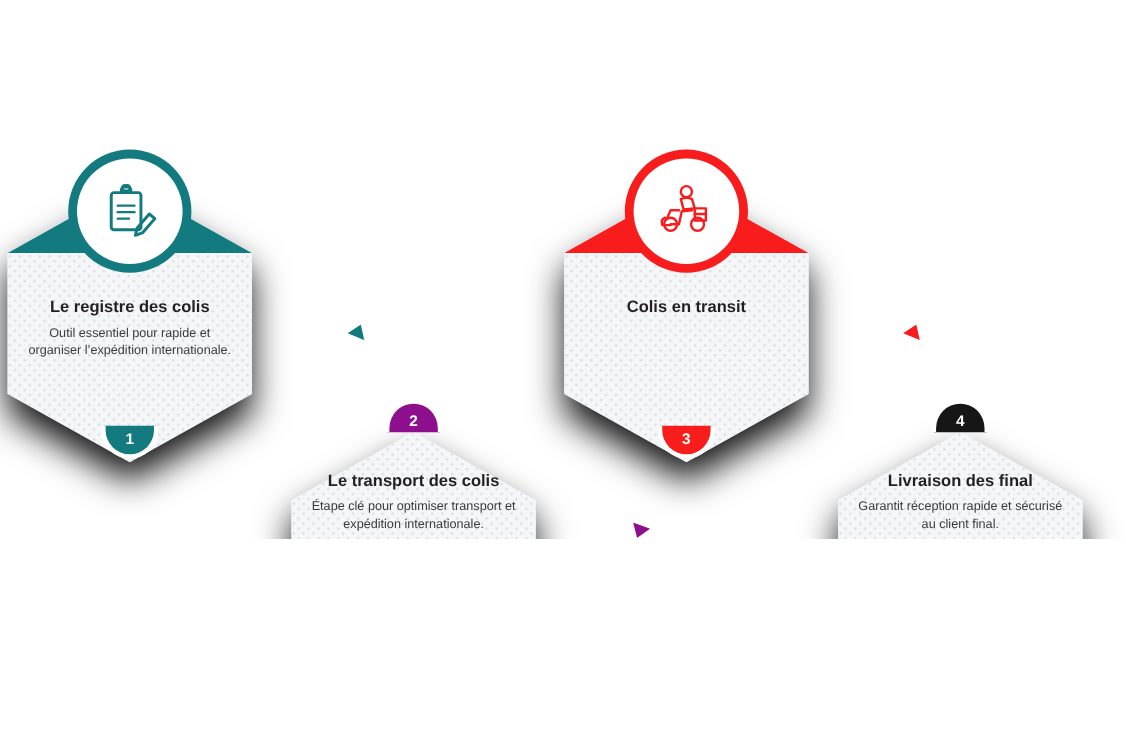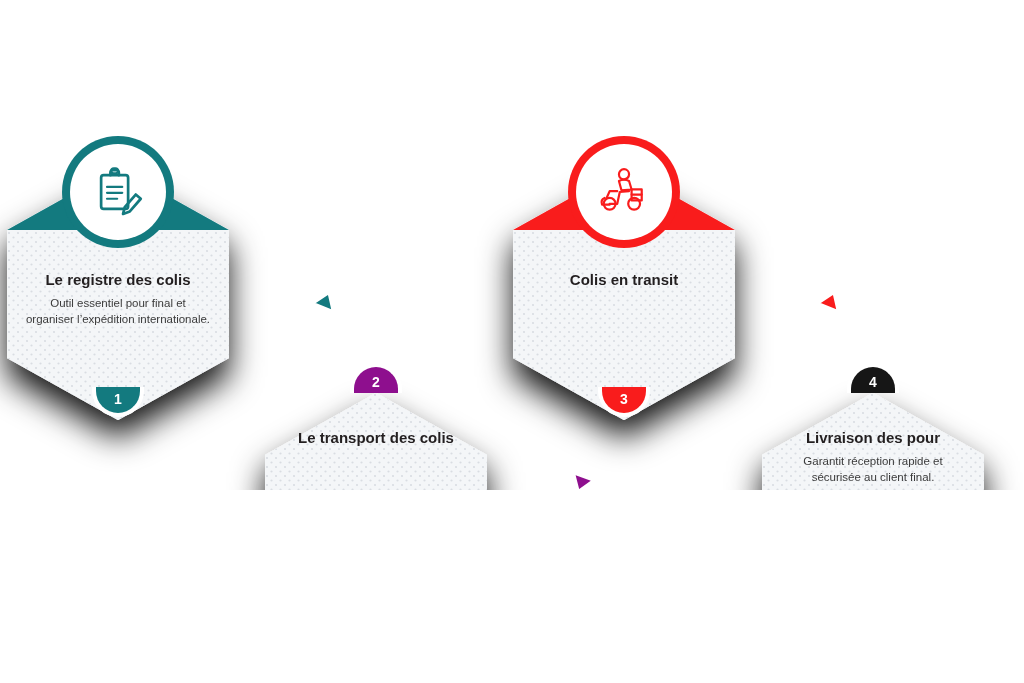--- a/index.html
+++ b/index.html
@@ -187,21 +187,21 @@
         <rect x="24" y="4" width="8" height="6" rx="3" stroke-width="2.6"></rect>
         <line x1="19" y1="26" x2="37" y2="26" stroke-width="2.6"></line>
         <line x1="19" y1="33" x2="37" y2="33" stroke-width="2.6"></line>
         <line x1="19" y1="40" x2="31" y2="40" stroke-width="2.6"></line>
         <path d="M40 50 L53 35 l6 5 l-13 15 l-8 3 z"></path>
       </svg>
     </div>
 
     <div class="textblock" style="top:103px;">
       <div class="step-title">Le registre des colis</div>
-      <div class="step-desc">Outil essentiel pour final et organiser l’expédition internationale.</div>
+      <div class="step-desc">Outil essentiel pour rapide et organiser l’expédition internationale.</div>
     </div>
 
     <div class="badge down" style="background:#137a7f;">
       <span>1</span>
     </div>
   </div>
 
   <div class="step" style="left:265px; top:393px;">
     <div class="hexwrap">
       <svg class="hexsvg" width="222" height="252" viewBox="0 0 222 252">
@@ -231,20 +231,21 @@
         <path d="M32 6 L57 18 L57 46 L32 58 L7 46 L7 18 Z"></path>
         <path d="M7 18 L32 30 L57 18"></path>
         <path d="M32 30 L32 58"></path>
         <path d="M19 12 L44 24 L44 33 L38 30 L38 36 L32 33"></path>
         <rect x="13" y="35" width="8" height="9" stroke-width="2.4"></rect>
       </svg>
     </div>
 
     <div class="textblock" style="top:36px;">
       <div class="step-title">Le transport des colis</div>
+      <div class="step-desc">Étape clé pour optimiser transport et expédition internationale.</div>
     </div>
 
     <div class="badge up" style="background:#8e0f8e;">
       <span>2</span>
     </div>
   </div>
 
   <div class="step" style="left:513px; top:168px;padding-left:16px;">
     <div class="hexwrap">
       <svg class="hexsvg" width="222" height="252" viewBox="0 0 222 252">
@@ -324,22 +325,22 @@
         <path d="M16 30 q9 -4 18 0 l2 14 h-22 z"></path>
         <path d="M18 44 q6 6 14 5"></path>
         <rect x="33" y="27" width="21" height="18"></rect>
         <path d="M43 27 v18"></path>
         <rect x="39" y="35" width="7" height="6" stroke-width="2"></rect>
         <path d="M30 47 q8 3 14 -1"></path>
       </svg>
     </div>
 
     <div class="textblock" style="top:36px;">
-      <div class="step-title">Livraison des pour</div>
-      <div class="step-desc">Garantit réception rapide et sécurisée au client final.</div>
+      <div class="step-title">Livraison des final</div>
+      <div class="step-desc">Garantit réception rapide et sécurisé au client final.</div>
     </div>
 
     <div class="badge up" style="background:#161616;">
       <span>4</span>
     </div>
   </div>
 
 </div>
 
 </body></html>

